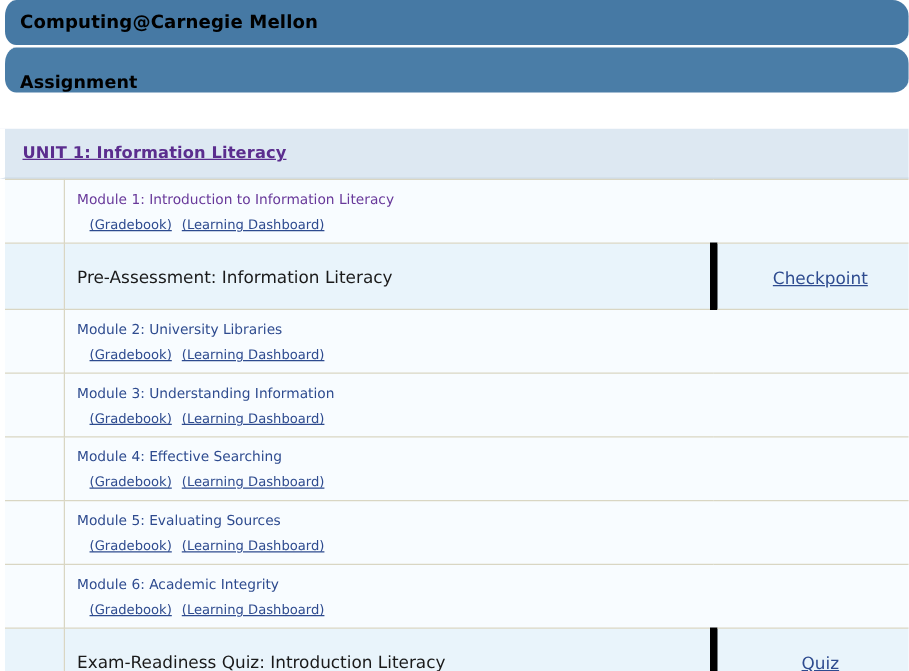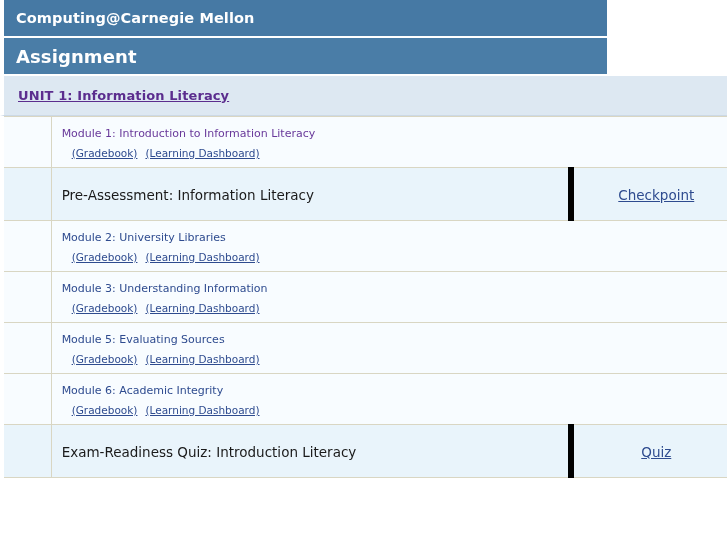--- a/index.html
+++ b/index.html
@@ -19,53 +19,56 @@
     width: 727px;
     height: 537px;
     position: relative;
     background: #ffffff;
     box-sizing: border-box;
   }
 
   
   .bar {
     box-sizing: border-box;
-    width: 607px;
-    color: #ffffff;
+    width: 727px;
+    color: #000000;
     font-weight: bold;
     letter-spacing: .1px;
     display: flex;
     align-items: center;
     border-left: 4px solid #ffffff;
     border-bottom: 2px solid #ffffff;
+    border-radius: 13px;
   }
   .bar-app {
     height: 38px;
     background: #4679a4;
     font-size: 14.5px;
     padding-left: 12px;
   }
   .bar-section {
     height: 38px;
     background: #4a7dA7;
-    font-size: 18px;
+    font-size: 14px;
     padding-left: 12px;
+    align-items: flex-end;
   }
 
   
   .unit-row {
     box-sizing: border-box;
     width: 727px;
     height: 40px;
     background: #dde8f2;
     display: flex;
     align-items: center;
     padding-left: 14px;
     border-left: 4px solid #ffffff;
     border-bottom: 1px solid #ccd9e6;
+    margin-top: 27px;
   }
   .unit-link {
     color: #5b2d8e;
     font-size: 13px;
     font-weight: bold;
     text-decoration: underline;
     cursor: pointer;
     letter-spacing: .1px;
   }
 
@@ -198,20 +201,28 @@
           <td class="gutter-cell"></td>
           <td class="main-cell">
             <span class="mod-title">Module 3: Understanding Information</span>
             <div class="sublinks"><span class="sublink">(Gradebook)</span><span class="sublink">(Learning Dashboard)</span></div>
           </td>
           <td class="action-cell"></td>
         </tr>
         <tr class="module-row">
           <td class="gutter-cell"></td>
           <td class="main-cell">
+            <span class="mod-title">Module 4: Effective Searching</span>
+            <div class="sublinks"><span class="sublink">(Gradebook)</span><span class="sublink">(Learning Dashboard)</span></div>
+          </td>
+          <td class="action-cell"></td>
+        </tr>
+        <tr class="module-row">
+          <td class="gutter-cell"></td>
+          <td class="main-cell">
             <span class="mod-title">Module 5: Evaluating Sources</span>
             <div class="sublinks"><span class="sublink">(Gradebook)</span><span class="sublink">(Learning Dashboard)</span></div>
           </td>
           <td class="action-cell"></td>
         </tr>
         <tr class="module-row">
           <td class="gutter-cell"></td>
           <td class="main-cell">
             <span class="mod-title">Module 6: Academic Integrity</span>
             <div class="sublinks"><span class="sublink">(Gradebook)</span><span class="sublink">(Learning Dashboard)</span></div>

